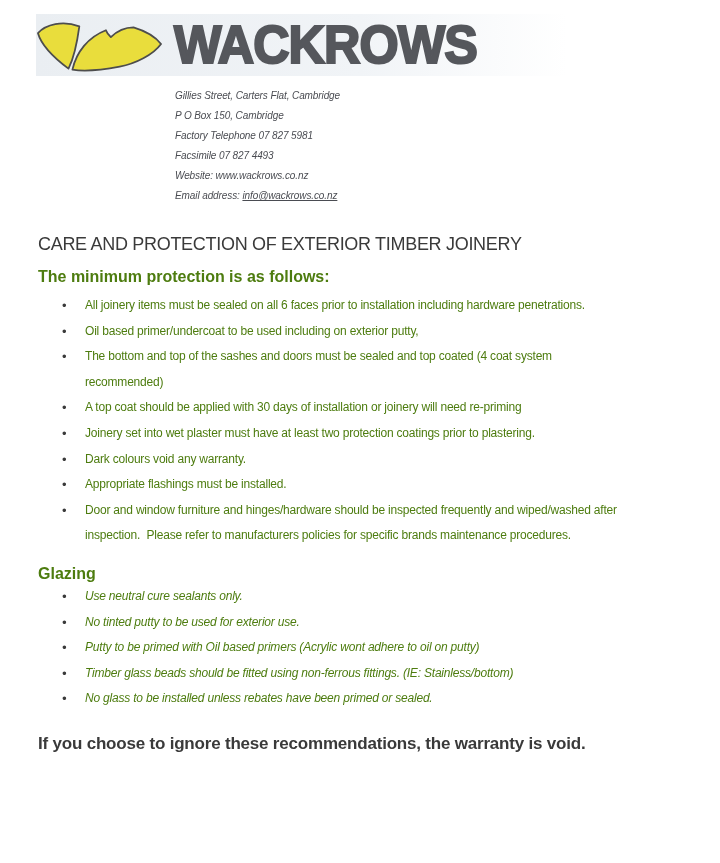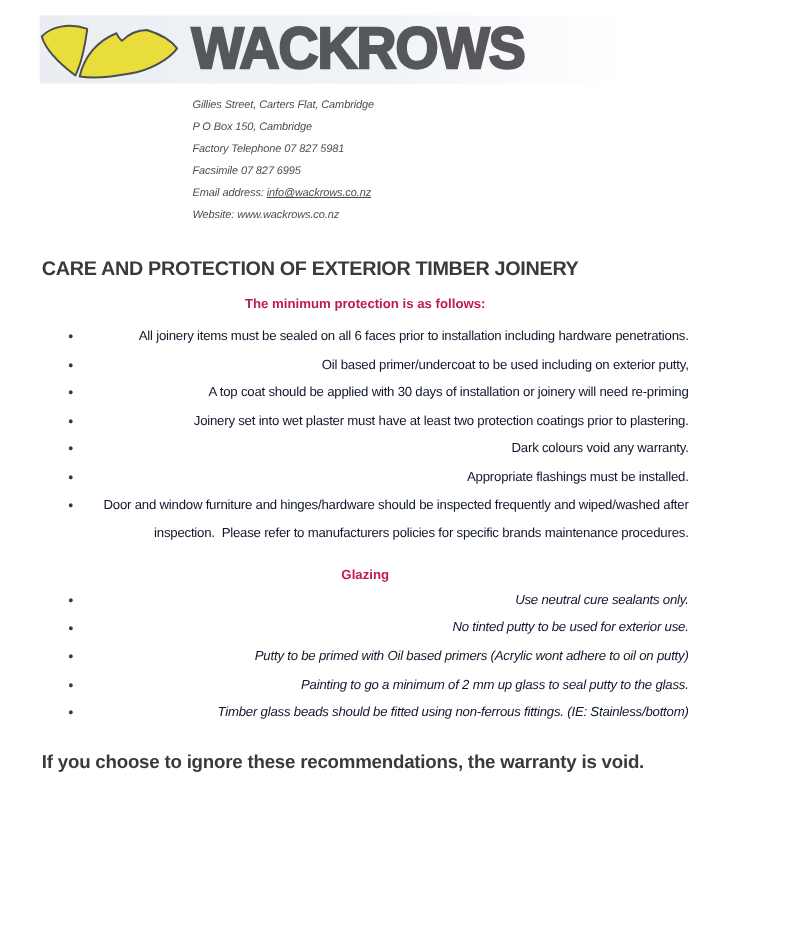--- a/index.html
+++ b/index.html
@@ -33,40 +33,39 @@
   .contact-line {
     margin: 0; font-style: italic; font-weight: 400;
     font-size: 10px; letter-spacing: -0.1px;
     line-height: 20px; color: #4a4c52;
   }
   .email-link { color: inherit; text-decoration: underline; cursor: pointer; }
 
   
   .doc-title {
     margin: 26px 0 0 0;
-    font-size: 18px; font-weight: 700; letter-spacing: -0.3px;
+    font-size: 18px; font-weight: 400; letter-spacing: -0.3px;
     line-height: 24px; color: #3a3a3a;
   }
   .section-heading {
     margin: 12px 0 0 0;
-    font-size: 12px; font-weight: 700;
-    line-height: 17px; color: #be185d; text-align: center;
+    font-size: 16px; font-weight: 700;
+    line-height: 17px; color: #4d7c0f;
   }
   .section-heading.glazing { margin-top: 16px; }
   ul.bullet-list { list-style: none; margin: 8px 0 0 0; padding: 0; }
   ul.bullet-list.glazing-list { margin-top: 2px; font-style: italic; }
   ul.bullet-list li {
     position: relative;
     padding-left: 47px;
     max-width: 645px;
     font-size: 12px; letter-spacing: -0.2px;
     line-height: 25.6px;
     white-space: pre-wrap;
-    color: #0f172a;
-    text-align: right;
+    color: #4d7c0f;
   }
   ul.bullet-list li::before {
     content: "\2022";
     position: absolute; left: 24px; top: 0;
     font-size: 13px; color: #3a3a3a;
   }
   .footer-statement {
     margin: 20px 0 0 0;
     font-size: 17px; font-weight: 700; letter-spacing: -0.2px;
     line-height: 24px; color: #3a3a3a;
@@ -82,43 +81,44 @@
       <path d="M2,16 C10,7 27,3 44,9 C42,24 38,42 33,52 C21,43 6,30 2,16 Z" fill="#e9dd3c" stroke="#4d4d4d" stroke-width="1.8" stroke-linejoin="round"></path>
       <path d="M37,53 C41,35 53,20 71,13 C72,16 74,18 76,20 C83,13 91,10 99,10 C109,13 121,19 127,27 C119,38 101,47 85,50 C69,53 49,55 37,53 Z" fill="#e9dd3c" stroke="#4d4d4d" stroke-width="1.8" stroke-linejoin="round"></path>
     </svg>
     <div class="brand-name">WACKROWS</div>
   </div>
 
   <div class="contact-block">
     <p class="contact-line">Gillies Street, Carters Flat, Cambridge</p>
     <p class="contact-line">P O Box 150, Cambridge</p>
     <p class="contact-line">Factory Telephone 07 827 5981</p>
-    <p class="contact-line">Facsimile 07 827 6995</p>
+    <p class="contact-line">Facsimile 07 827 4493</p>
+    <p class="contact-line"><span>Website: </span><span>www.wackrows.co.nz</span></p>
     <p class="contact-line"><span>Email address: </span><span class="email-link">info@wackrows.co.nz</span></p>
-    <p class="contact-line"><span>Website: </span><span>www.wackrows.co.nz</span></p>
   </div>
 
   <h1 class="doc-title">CARE AND PROTECTION OF EXTERIOR TIMBER JOINERY</h1>
 
   <h2 class="section-heading">The minimum protection is as follows:</h2>
   <ul class="bullet-list">
     <li>All joinery items must be sealed on all 6 faces prior to installation including hardware penetrations.</li>
     <li>Oil based primer/undercoat to be used including on exterior putty,</li>
+    <li>The bottom and top of the sashes and doors must be sealed and top coated (4 coat system recommended)</li>
     <li>A top coat should be applied with 30 days of installation or joinery will need re-priming</li>
     <li>Joinery set into wet plaster must have at least two protection coatings prior to plastering.</li>
     <li>Dark colours void any warranty.</li>
     <li>Appropriate flashings must be installed.</li>
     <li>Door and window furniture and hinges/hardware should be inspected frequently and wiped/washed after
 inspection.  Please refer to manufacturers policies for specific brands maintenance procedures.</li>
   </ul>
 
   <h2 class="section-heading glazing">Glazing</h2>
   <ul class="bullet-list glazing-list">
     <li>Use neutral cure sealants only.</li>
     <li>No tinted putty to be used for exterior use.</li>
     <li>Putty to be primed with Oil based primers (Acrylic wont adhere to oil on putty)</li>
-    <li>Painting to go a minimum of 2 mm up glass to seal putty to the glass.</li>
     <li>Timber glass beads should be fitted using non-ferrous fittings. (IE: Stainless/bottom)</li>
+    <li>No glass to be installed unless rebates have been primed or sealed.</li>
   </ul>
 
   <p class="footer-statement">If you choose to ignore these recommendations, the warranty is void.</p>
 
 </div>
 
 </body></html>

